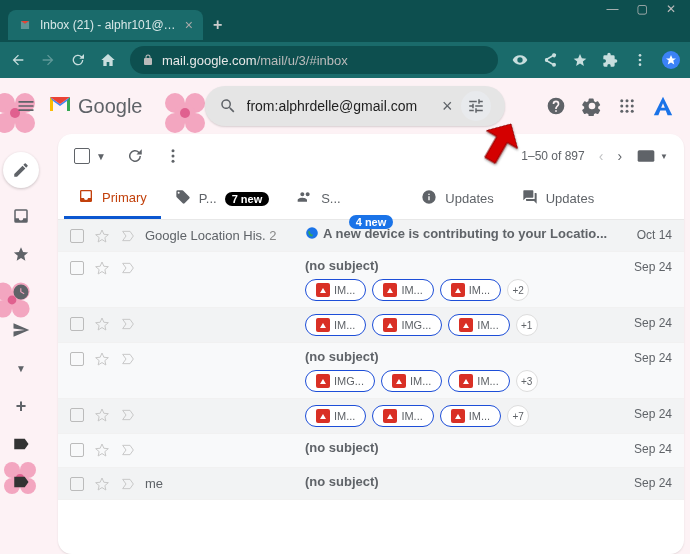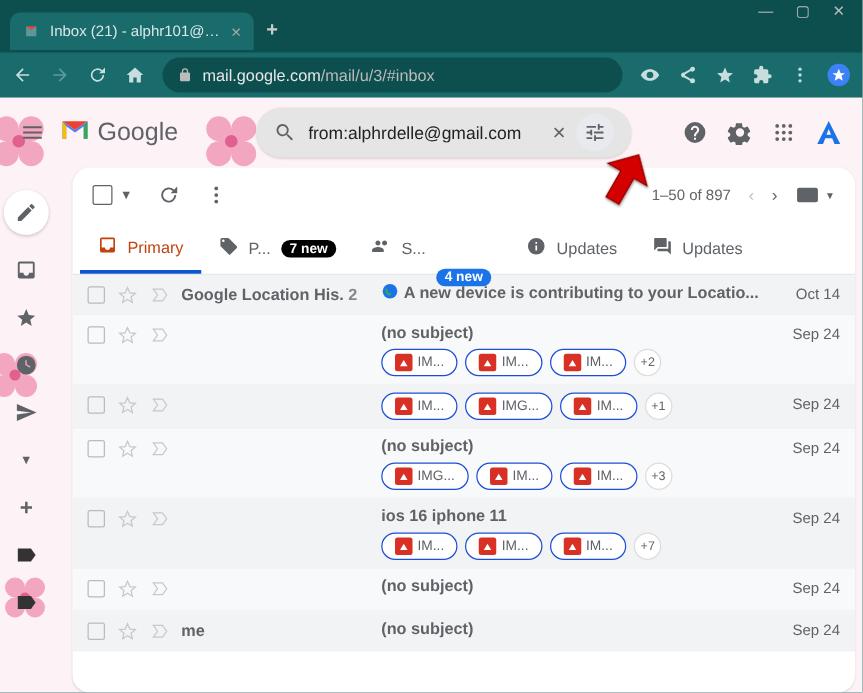--- a/index.html
+++ b/index.html
@@ -49,21 +49,21 @@
 .badge { font-size: 11px; color: #fff; padding: 1px 7px; border-radius: 10px; font-weight: 600; }
 .badge.green { background: #000000; }
 .badge.blue { background: #1a73e8; margin-top: 46px; }
 .email-list { overflow-y: auto; height: calc(100% - 86px); }
 .email-row { display: flex; align-items: flex-start; padding: 6px 12px; border-bottom: 1px solid #f1f1f1; font-size: 13px; min-height: 32px; }
 .email-row:nth-child(even) { background: #f8f9fa; }
 .email-row:nth-child(odd) { background: #f2f3f4; }
 .row-controls { display: flex; gap: 10px; align-items: center; width: 75px; flex-shrink: 0; padding-top: 2px; }
 .row-checkbox { width: 14px; height: 14px; border: 1.5px solid #bbb; border-radius: 2px; }
 .star-icon, .important-icon { color: #c8c8c8; }
-.sender { width: 160px; flex-shrink: 0; color: #5f6368; padding-top: 2px; overflow: hidden; white-space: nowrap; font-weight: bold; }
+.sender { width: 160px; flex-shrink: 0; color: #5f6368; padding-top: 2px; overflow: hidden; white-space: nowrap; }
 .sender .count { color: #888; }
 .email-body { flex: 1; display: flex; flex-direction: column; gap: 6px; color: #5f6368; min-width: 0; }
 .subject-line { display: flex; align-items: flex-start; gap: 4px; white-space: nowrap; overflow: hidden; text-overflow: ellipsis; font-weight: bold; }
 .globe { width: 14px; height: 14px; flex-shrink: 0; }
 .attachments { display: flex; gap: 6px; flex-wrap: wrap; align-items: center; }
 .attach-chip { display: inline-flex; align-items: center; gap: 4px; border: 1px solid #1d4ed8; border-radius: 14px; padding: 3px 10px; font-size: 11px; background: #fff; }
 .img-icon { width: 14px; height: 14px; background: #d93025; border-radius: 2px; display: flex; align-items: center; justify-content: center; }
 .img-icon::before { content: ''; width: 0; height: 0; border-left: 3px solid transparent; border-right: 3px solid transparent; border-bottom: 5px solid #fff; }
 .more-chip { border: 1px solid #ddd; border-radius: 50%; width: 22px; height: 22px; display: flex; align-items: center; justify-content: center; font-size: 10px; color: #5f6368; background: #fff; }
 .date { width: 50px; text-align: right; color: #5f6368; font-size: 12px; flex-shrink: 0; padding-top: 2px; }
@@ -414,21 +414,20 @@
       <div class="row-checkbox"></div>
       <svg class="star-icon" width="16" height="16" viewBox="0 0 24 24">
               <path fill="none" stroke="currentColor" stroke-width="1.5" d="M12 17.3L6.2 21l1.5-6.6L2.5 10l6.7-.6L12 3l2.8 6.4 6.7.6-5.2 4.4L17.8 21z"></path>
             </svg>
       <svg class="important-icon" width="16" height="16" viewBox="0 0 24 24">
               <path fill="none" stroke="currentColor" stroke-width="1.5" d="M4 5h11l5 7-5 7H4l5-7z"></path>
             </svg>
     </div>
     <div class="sender"></div>
     <div class="email-body">
-      <div class="subject-line">ios 16 iphone 11</div>
       <div class="attachments">
               <span class="attach-chip"><span class="img-icon"></span>IM...</span>
               <span class="attach-chip"><span class="img-icon"></span>IM...</span>
               <span class="attach-chip"><span class="img-icon"></span>IM...</span>
               <span class="more-chip">+7</span>
             </div>
     </div>
     <div class="date">Sep 24</div>
         </div>
         <div class="email-row">

